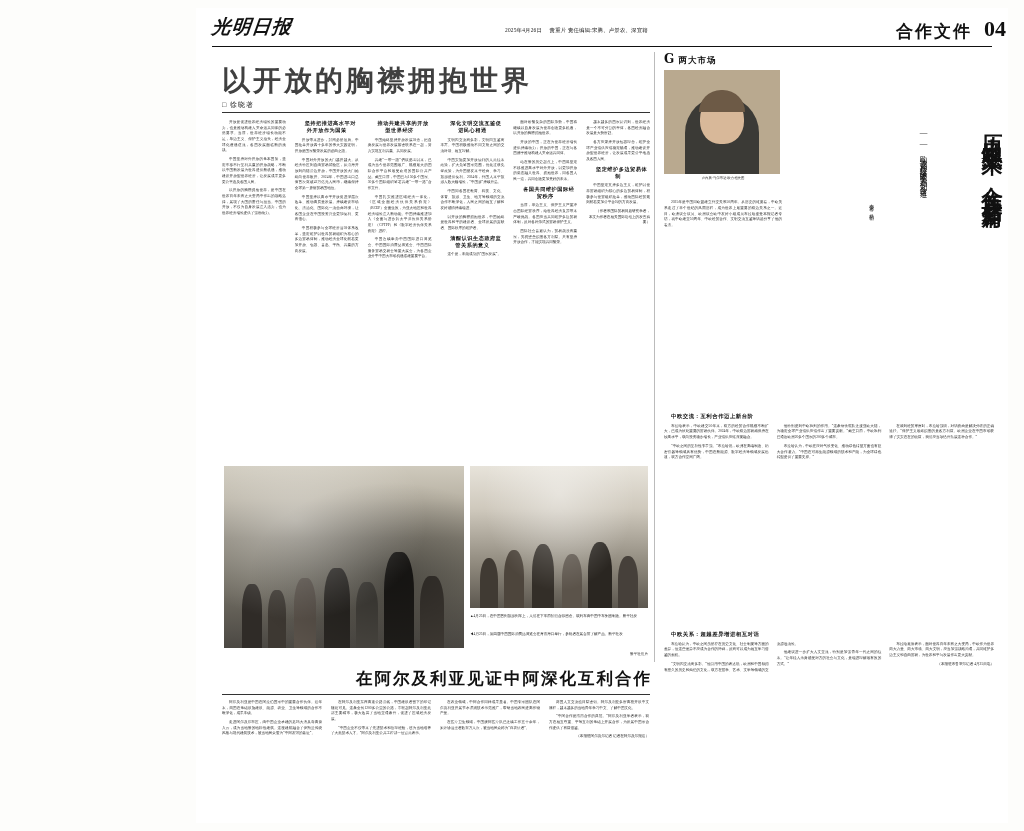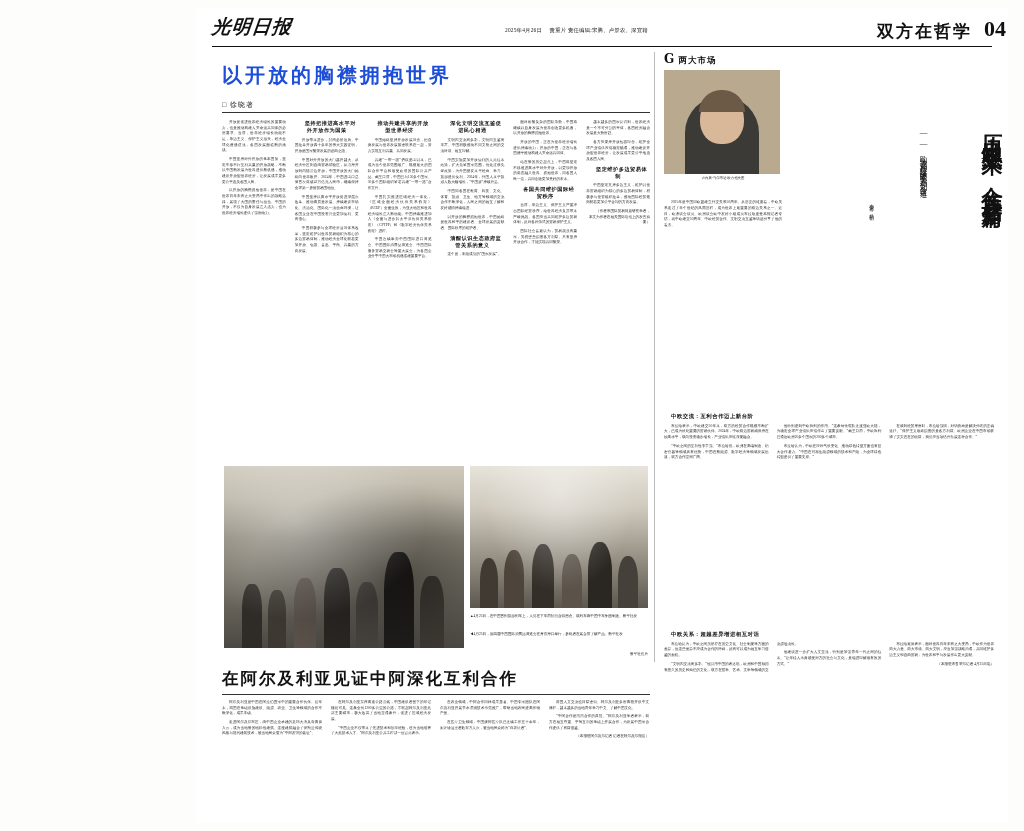--- a/index.html
+++ b/index.html
@@ -9,33 +9,33 @@
   
   .masthead{position:absolute;left:212px;top:14px;width:120px;height:30px;}
   .masthead .logo{font-family:"DejaVu Serif",serif;font-weight:bold;font-size:19px;letter-spacing:1px;color:#111;
     font-style:italic;transform:skewX(-6deg);}
   .mast-line{position:absolute;left:212px;top:46px;width:780px;height:1px;background:#111;}
   .mast-meta{position:absolute;left:505px;top:27px;font-size:5.4px;color:#222;letter-spacing:.2px;}
   .mast-meta span{margin-right:6px;}
   .section-title{position:absolute;right:52px;top:20px;font-size:17px;font-weight:bold;color:#111;letter-spacing:2px;}
   .page-num{position:absolute;right:18px;top:16px;font-size:22px;font-weight:bold;color:#111;}
   
-  .headline1{position:absolute;left:222px;top:62px;width:430px;font-size:20px;font-weight:bold;letter-spacing:3px;color:#1d4ed8;}
+  .headline1{position:absolute;left:222px;top:62px;width:430px;font-size:28px;font-weight:bold;letter-spacing:3px;color:#404040;}
   .byline1{position:absolute;left:222px;top:100px;font-size:7px;color:#222;letter-spacing:1px;}
   .rule1{position:absolute;left:222px;top:112px;width:428px;height:1px;background:#333;}
   .cols{position:absolute;display:flex;gap:9px;}
   .col{font-size:3.6px;line-height:1.58;text-align:justify;color:#2a2a2a;}
   .col p{margin:0 0 3px 0;text-indent:7px;}
   .sub{font-weight:bold;font-size:5.2px;line-height:1.4;text-align:center;letter-spacing:.5px;color:#111;margin:4px 0 4px 0;text-indent:0;}
   
   .photo{position:absolute;background:#3a3a3a;overflow:hidden;}
   .photo .inner{width:100%;height:100%;}
   .cap{position:absolute;font-size:3.6px;line-height:1.5;color:#222;}
   
-  .headline2{position:absolute;left:222px;top:668px;width:430px;text-align:left;font-size:16.5px;font-weight:bold;letter-spacing:2px;color:#111;}
+  .headline2{position:absolute;left:222px;top:668px;width:430px;text-align:right;font-size:16.5px;font-weight:bold;letter-spacing:2px;color:#111;}
   .rule2{position:absolute;left:222px;top:694px;width:428px;height:1px;background:#333;}
   
   .vline{position:absolute;top:52px;left:654px;width:1px;height:610px;background:#bbb;}
   .rep-mark{position:absolute;left:664px;top:52px;font-size:8.5px;font-weight:bold;color:#111;letter-spacing:1px;}
   .rep-mark .g{font-family:"DejaVu Serif",serif;font-size:12px;font-weight:bold;}
   .portrait{position:absolute;left:664px;top:70px;width:116px;height:104px;background:#b9a98f;overflow:hidden;}
   .p-cap{position:absolute;left:664px;top:176px;width:118px;font-size:3.4px;color:#333;text-align:center;}
   .vheadline{position:absolute;right:18px;top:118px;writing-mode:vertical-rl;text-orientation:upright;
     font-size:21px;font-weight:bold;letter-spacing:4px;color:#111;height:250px;}
   .vsub{position:absolute;right:96px;top:128px;writing-mode:vertical-rl;text-orientation:upright;
@@ -68,21 +68,21 @@
 <div class="page">
   <div class="sheet"></div>
 
   <div class="masthead">
     <div class="logo">光明日报</div>
   </div>
   <div class="mast-meta">
     <span>2025年4月26日</span>
     <span>责重片  责任编辑:宋腾、卢景农、深宜籍</span>
   </div>
-  <div class="section-title">双方在哲学</div>
+  <div class="section-title">合作文件</div>
   <div class="page-num">04</div>
   <div class="mast-line"></div>
 
   <div class="headline1">以开放的胸襟拥抱世界</div>
   <div class="byline1">□ 徐晓著</div>
   <div class="rule1"></div>
 
   <div class="cols" style="left:222px;top:120px;width:428px;">
     <div class="col" style="width:65px;">
       <p>开放是促进世界经济增长的重要动力，也是推动构建人类命运共同体的必然要求。当前，世界经济增长动能不足，单边主义、保护主义抬头，经济全球化遭遇逆流，各国发展面临新的挑战。</p>

